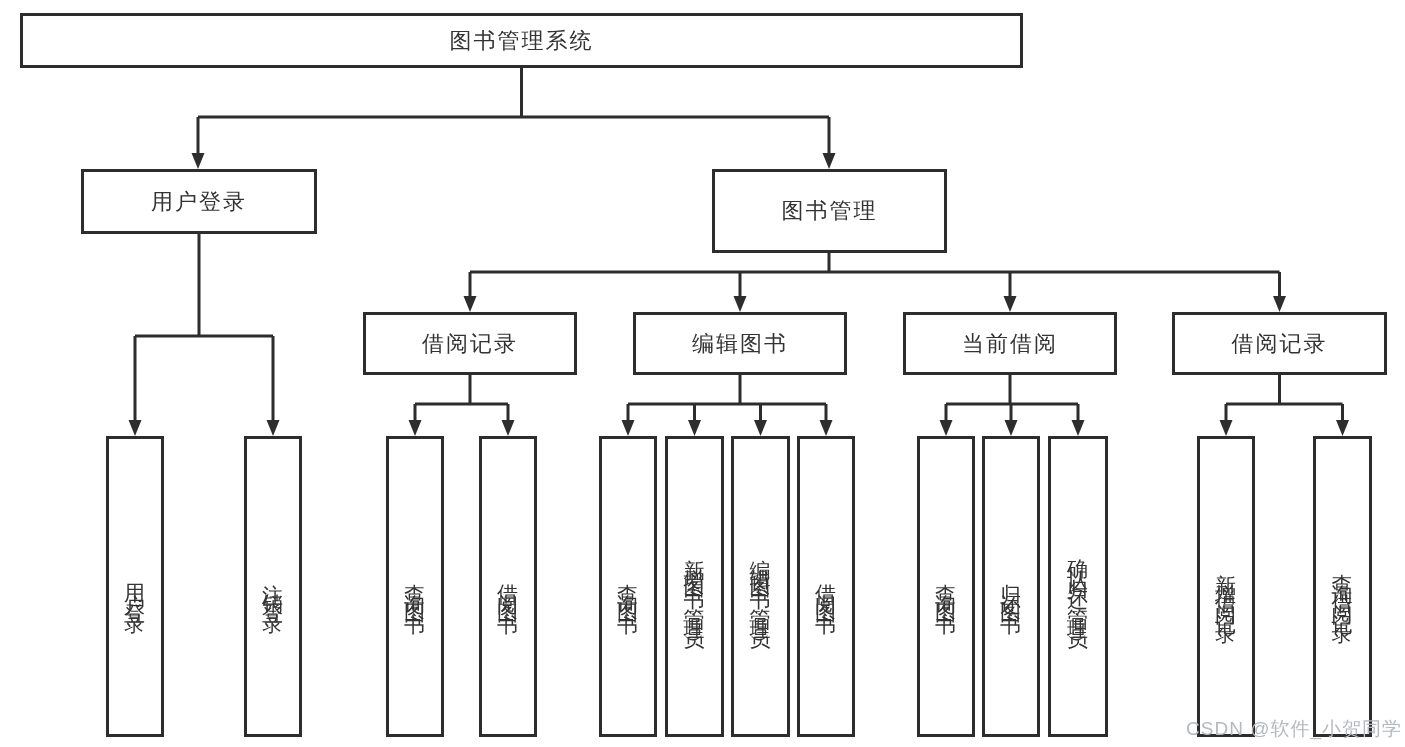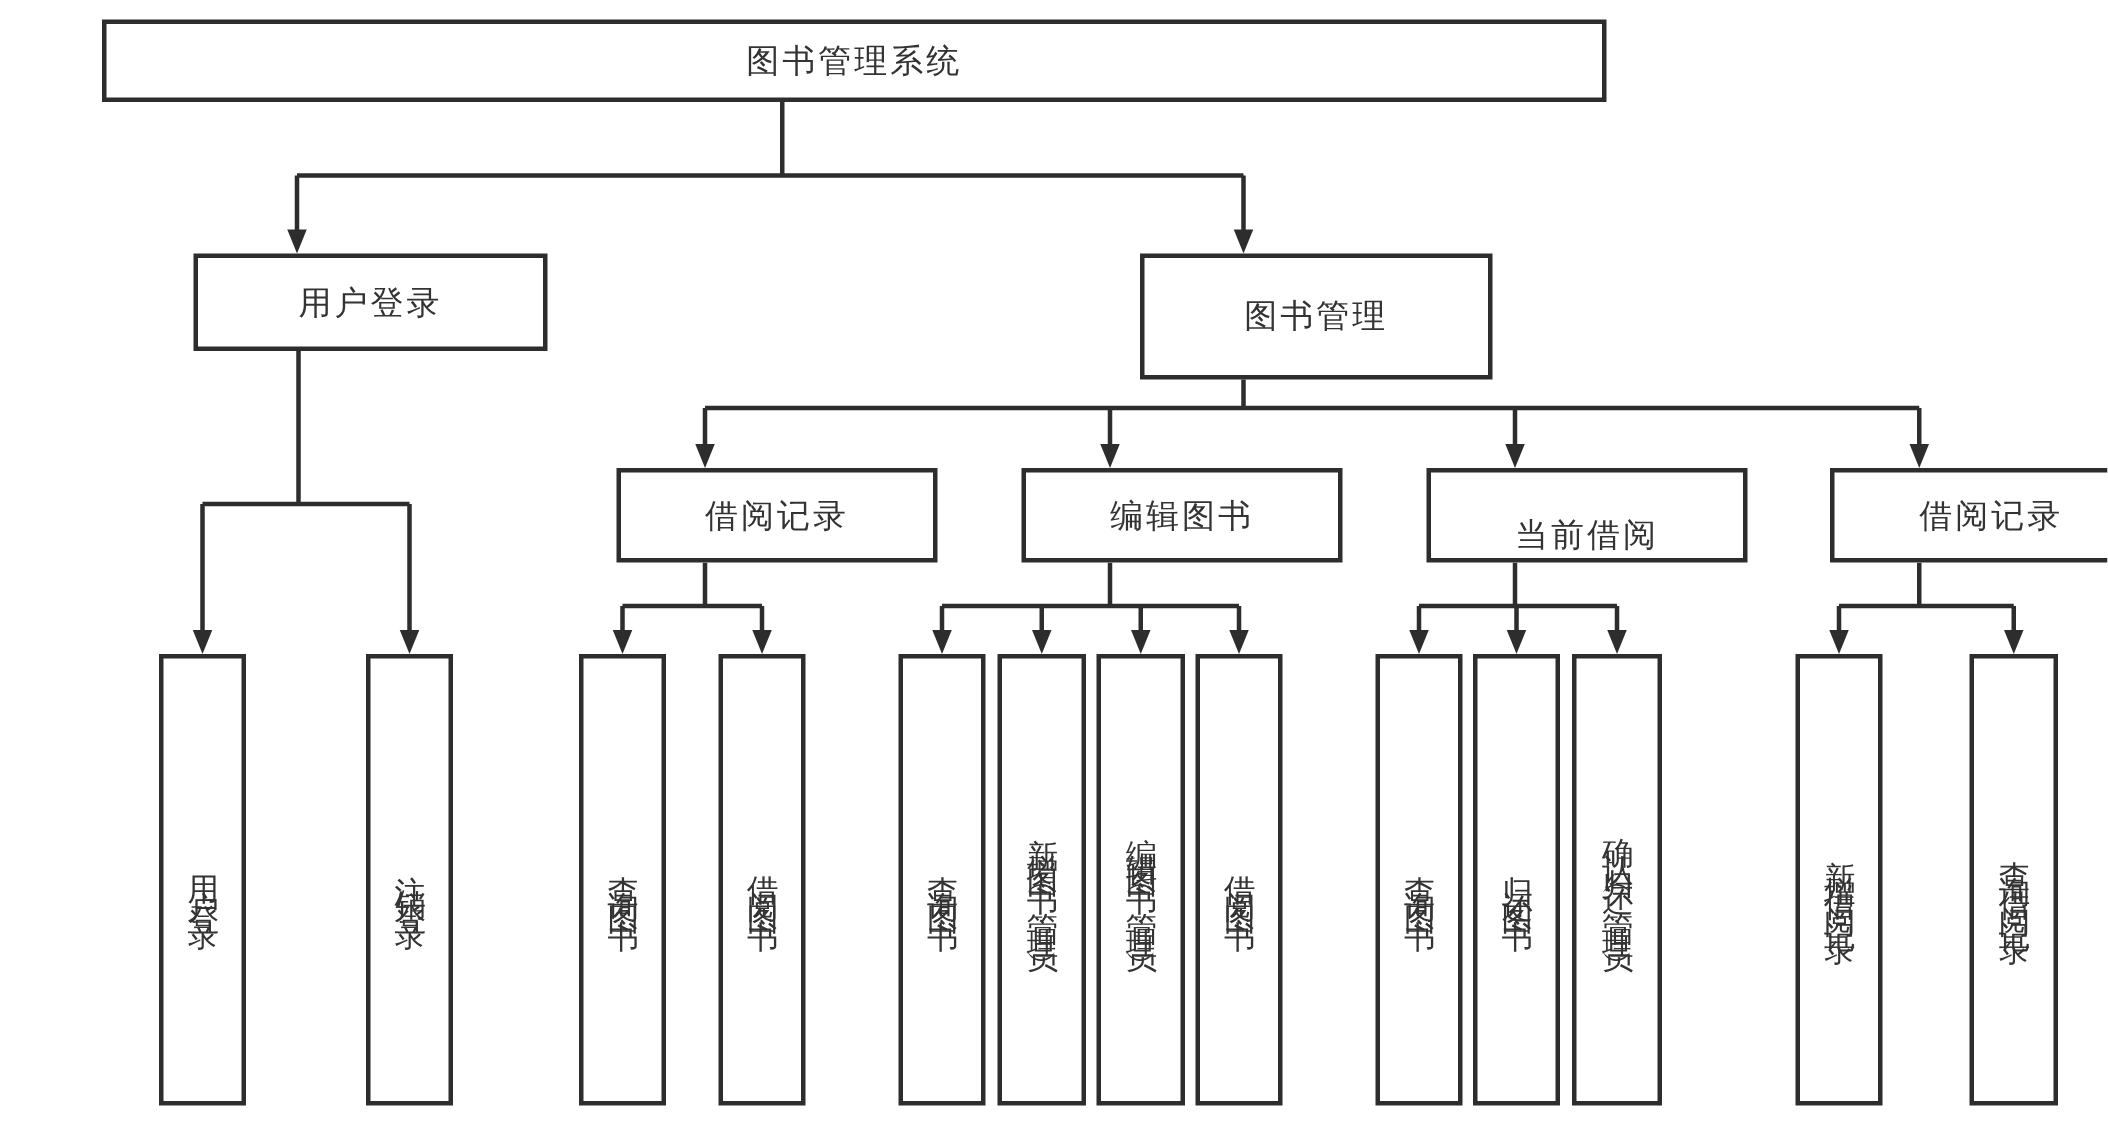--- a/index.html
+++ b/index.html
@@ -40,21 +40,21 @@
     position: absolute;
     background: var(--background);
     border: 3px solid var(--line);
     display: flex;
     align-items: center;
     justify-content: center;
     z-index: 2;
     color: var(--text);
   }
 
-  .hbox { font-size: 22px; letter-spacing: 2px; white-space: nowrap; margin-left: 48px; }
+  .hbox { font-size: 22px; letter-spacing: 2px; white-space: nowrap; }
 
   .vbox { top: 436px; height: 301px; }
   .vtext {
     writing-mode: vertical-rl;
     text-orientation: mixed;
     font-size: 21px;
     line-height: 1;
     letter-spacing: 10px;
     color: var(--text);
     white-space: nowrap;
@@ -122,21 +122,21 @@
   <div class="hbox" style="left:712px; top:169px; width:235px; height:84px;">
     <span>图书管理</span>
   </div>
 
   <div class="hbox" style="left:363px; top:312px; width:214px; height:63px;">
     <span>借阅记录</span>
   </div>
   <div class="hbox" style="left:633px; top:312px; width:214px; height:63px;">
     <span>编辑图书</span>
   </div>
-  <div class="hbox" style="left:903px; top:312px; width:214px; height:63px;align-items:flex-end;">
+  <div class="hbox" style="left:903px; top:312px; width:214px; height:63px;">
     <span>当前借阅</span>
   </div>
   <div class="hbox" style="left:1172px; top:312px; width:215px; height:63px;">
     <span>借阅记录</span>
   </div>
 
   <div class="vbox" style="left:106px; width:58px;">
     <span class="vtext">用户登录</span>
   </div>
   <div class="vbox" style="left:244px; width:58px;">
@@ -173,13 +173,14 @@
     <span class="vtext">确认归还（管理员）</span>
   </div>
 
   <div class="vbox" style="left:1197px; width:58px;">
     <span class="vtext">新增借阅记录</span>
   </div>
   <div class="vbox" style="left:1313px; width:59px;">
     <span class="vtext">查询借阅记录</span>
   </div>
 
+  <div class="watermark">CSDN @软件_小贺同学</div>
 </div>
 
 </body></html>

